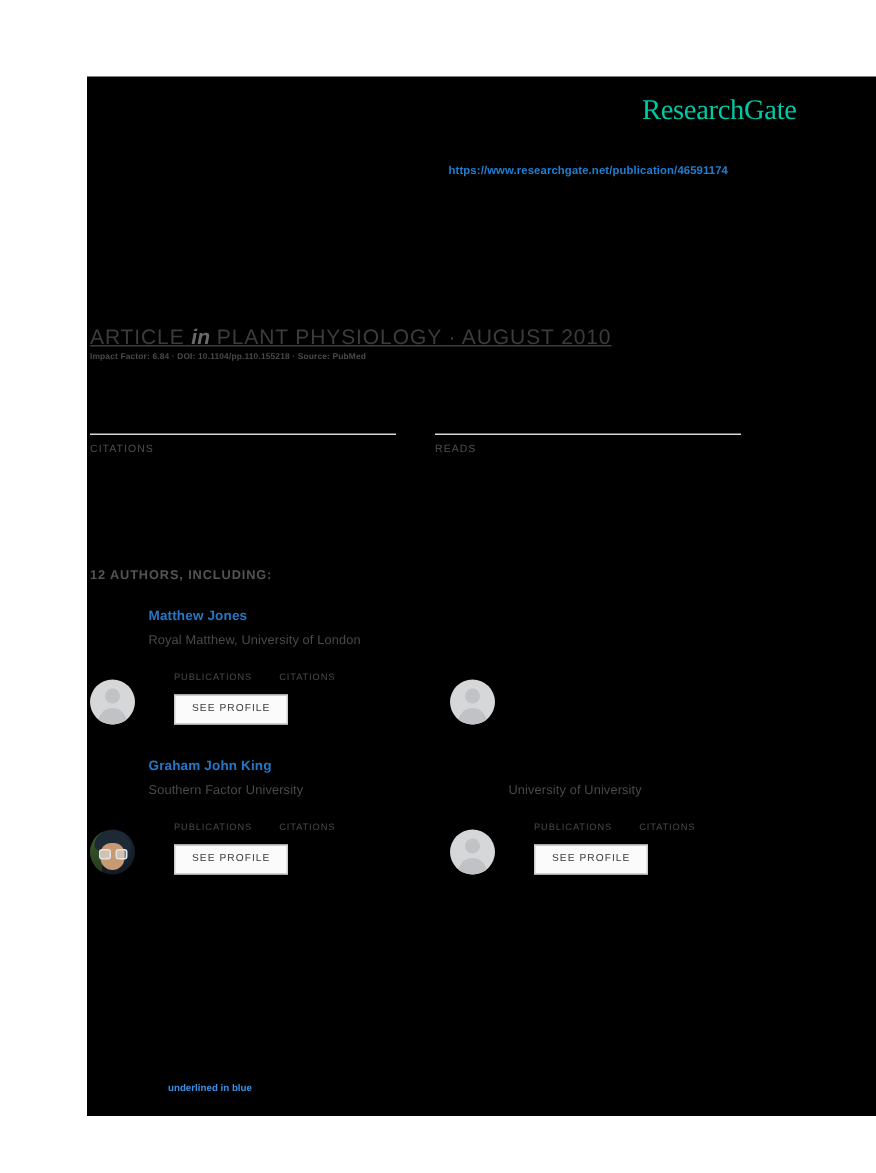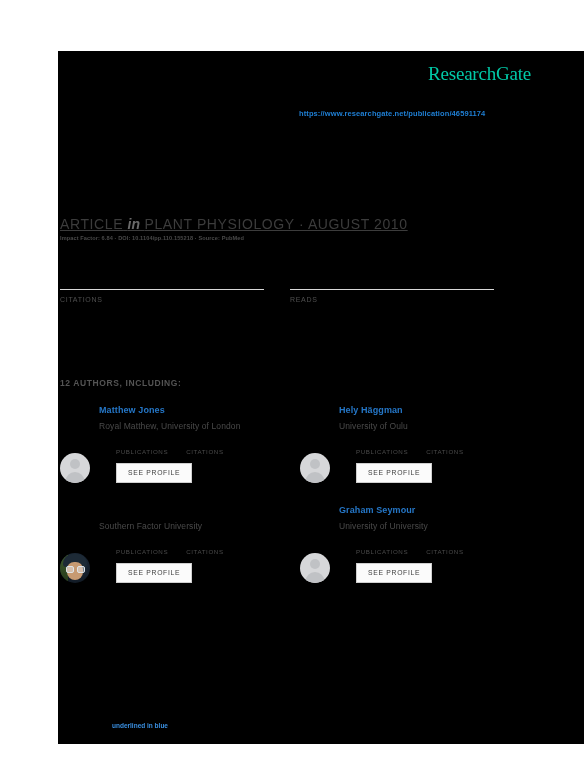--- a/index.html
+++ b/index.html
@@ -327,46 +327,32 @@
         </div>
         <div class="see-profile">SEE PROFILE</div>
       </div>
     </div>
 
     <div class="author-card">
       <div class="avatar">
         <div class="silhouette-head"></div>
           <div class="silhouette-body"></div>
       </div>
-      <div class="author-body">
-        <div class="author-name">Hely Häggman</div>
-        <div class="author-affil">University of Oulu</div>
-        <div class="author-stats">
-          <div class="stat">
-            <span class="stat-value"></span>
-            <span class="stat-label">PUBLICATIONS</span>
-          </div>
-          <div class="stat">
-            <span class="stat-value"></span>
-            <span class="stat-label">CITATIONS</span>
-          </div>
-        </div>
-        <div class="see-profile">SEE PROFILE</div>
-      </div>
     </div>
 
     <div class="author-card">
       <div class="avatar photo">
         <div class="ph-bg-green"></div>
         <div class="ph-hair"></div>
         <div class="ph-face"></div>
         <div class="ph-glass-l"></div>
         <div class="ph-glass-r"></div>
       </div>
       <div class="author-body">
+        <div class="author-name">Graham John King</div>
         <div class="author-affil">Southern Factor University</div>
         <div class="author-stats">
           <div class="stat">
             <span class="stat-value"></span>
             <span class="stat-label">PUBLICATIONS</span>
           </div>
           <div class="stat">
             <span class="stat-value"></span>
             <span class="stat-label">CITATIONS</span>
           </div>
@@ -374,21 +360,20 @@
         <div class="see-profile">SEE PROFILE</div>
       </div>
     </div>
 
     <div class="author-card">
       <div class="avatar">
         <div class="silhouette-head"></div>
           <div class="silhouette-body"></div>
       </div>
       <div class="author-body">
-        <div class="author-name">Graham Seymour</div>
         <div class="author-affil">University of University</div>
         <div class="author-stats">
           <div class="stat">
             <span class="stat-value"></span>
             <span class="stat-label">PUBLICATIONS</span>
           </div>
           <div class="stat">
             <span class="stat-value"></span>
             <span class="stat-label">CITATIONS</span>
           </div>

